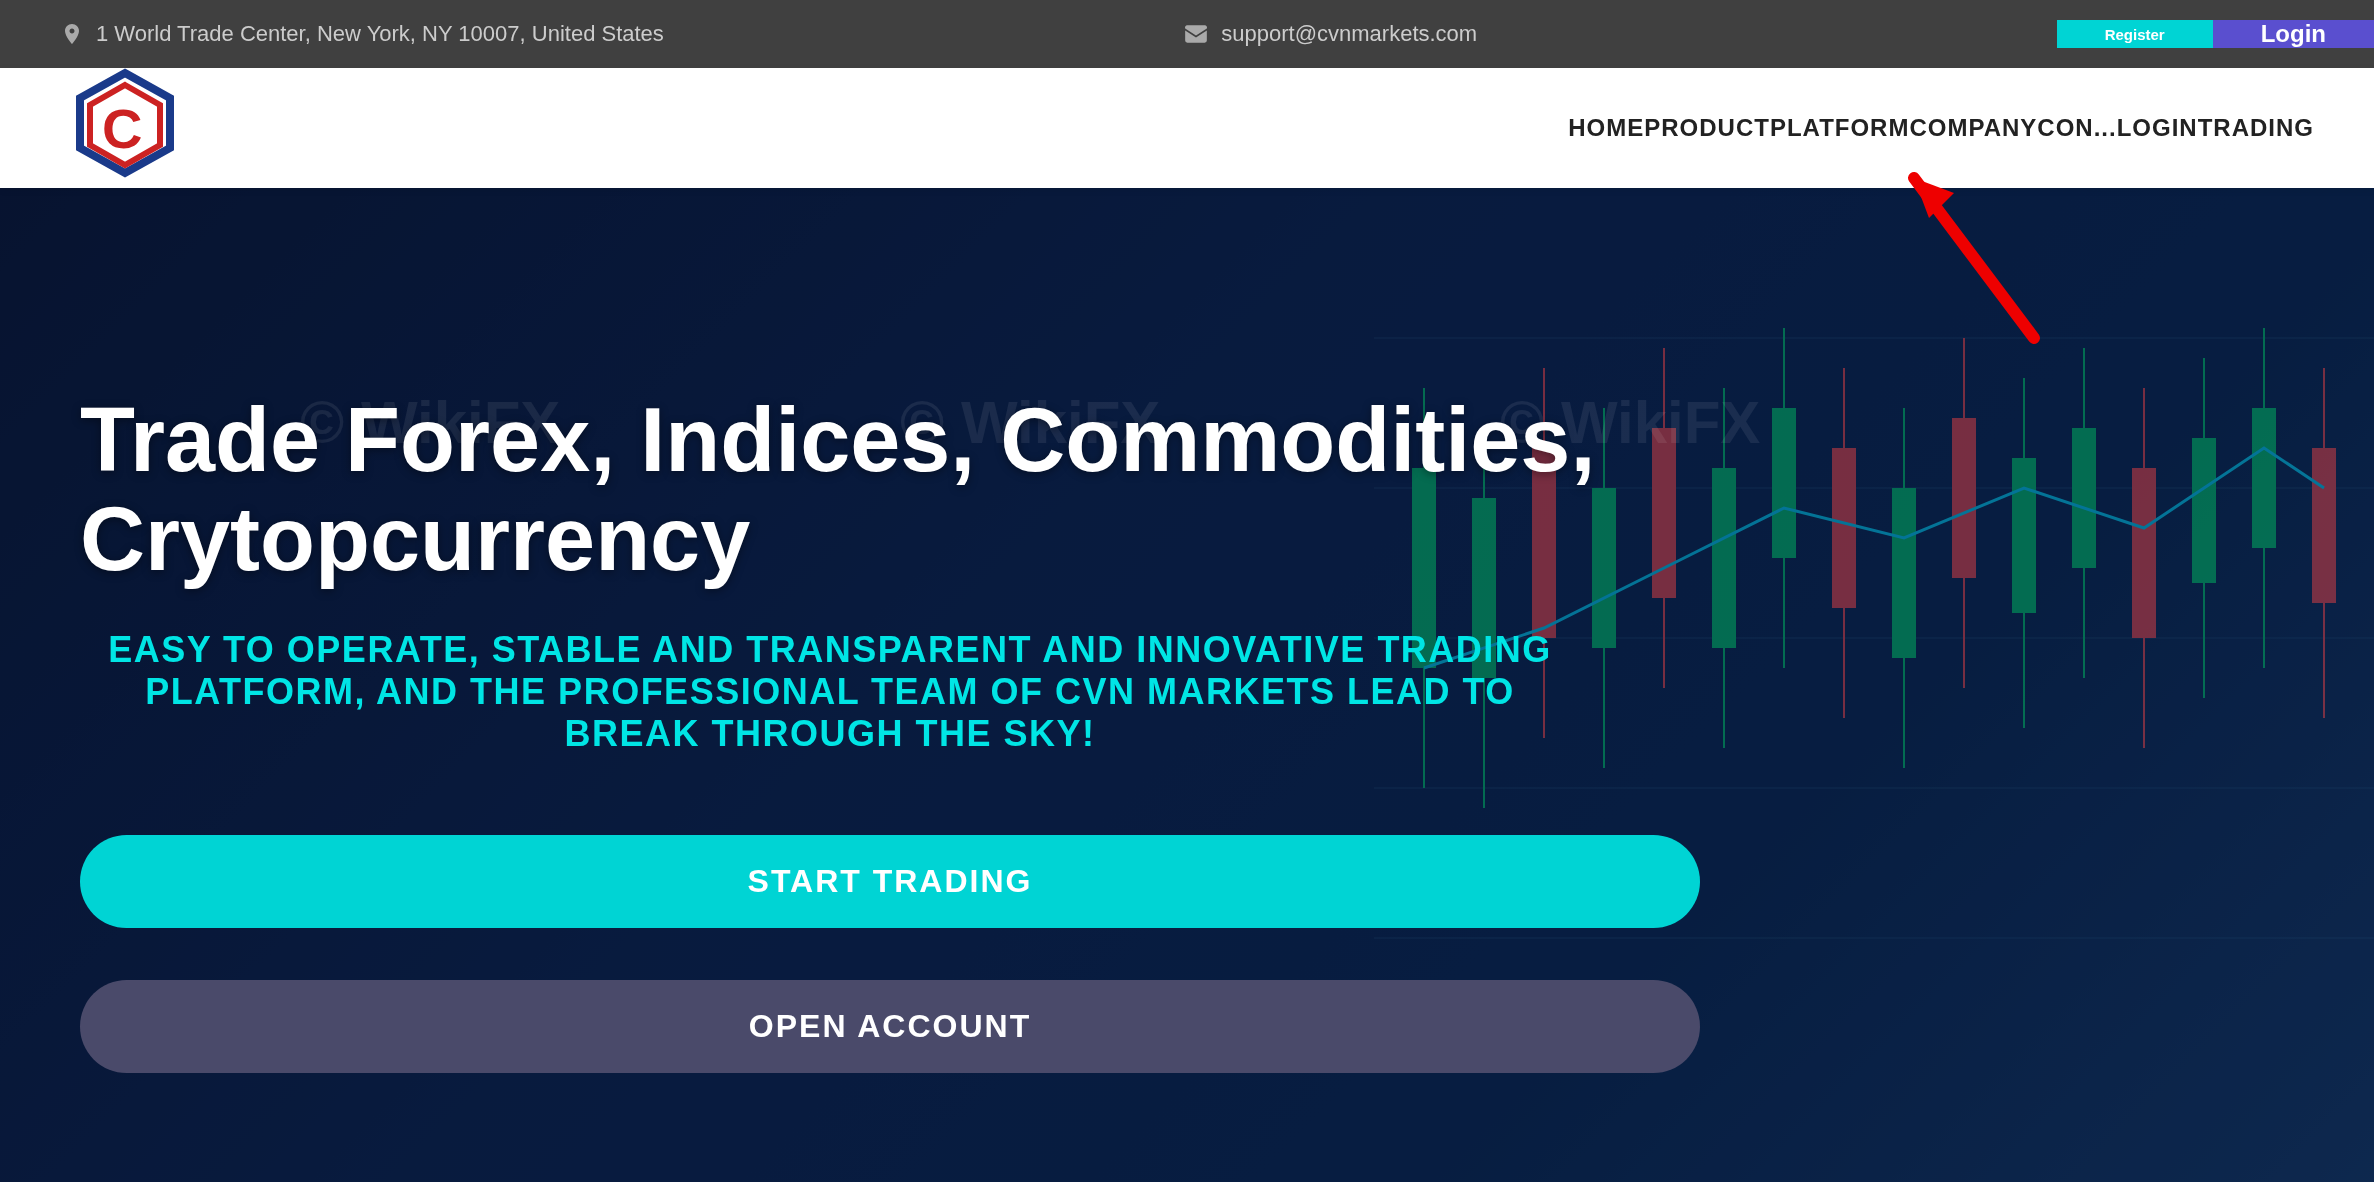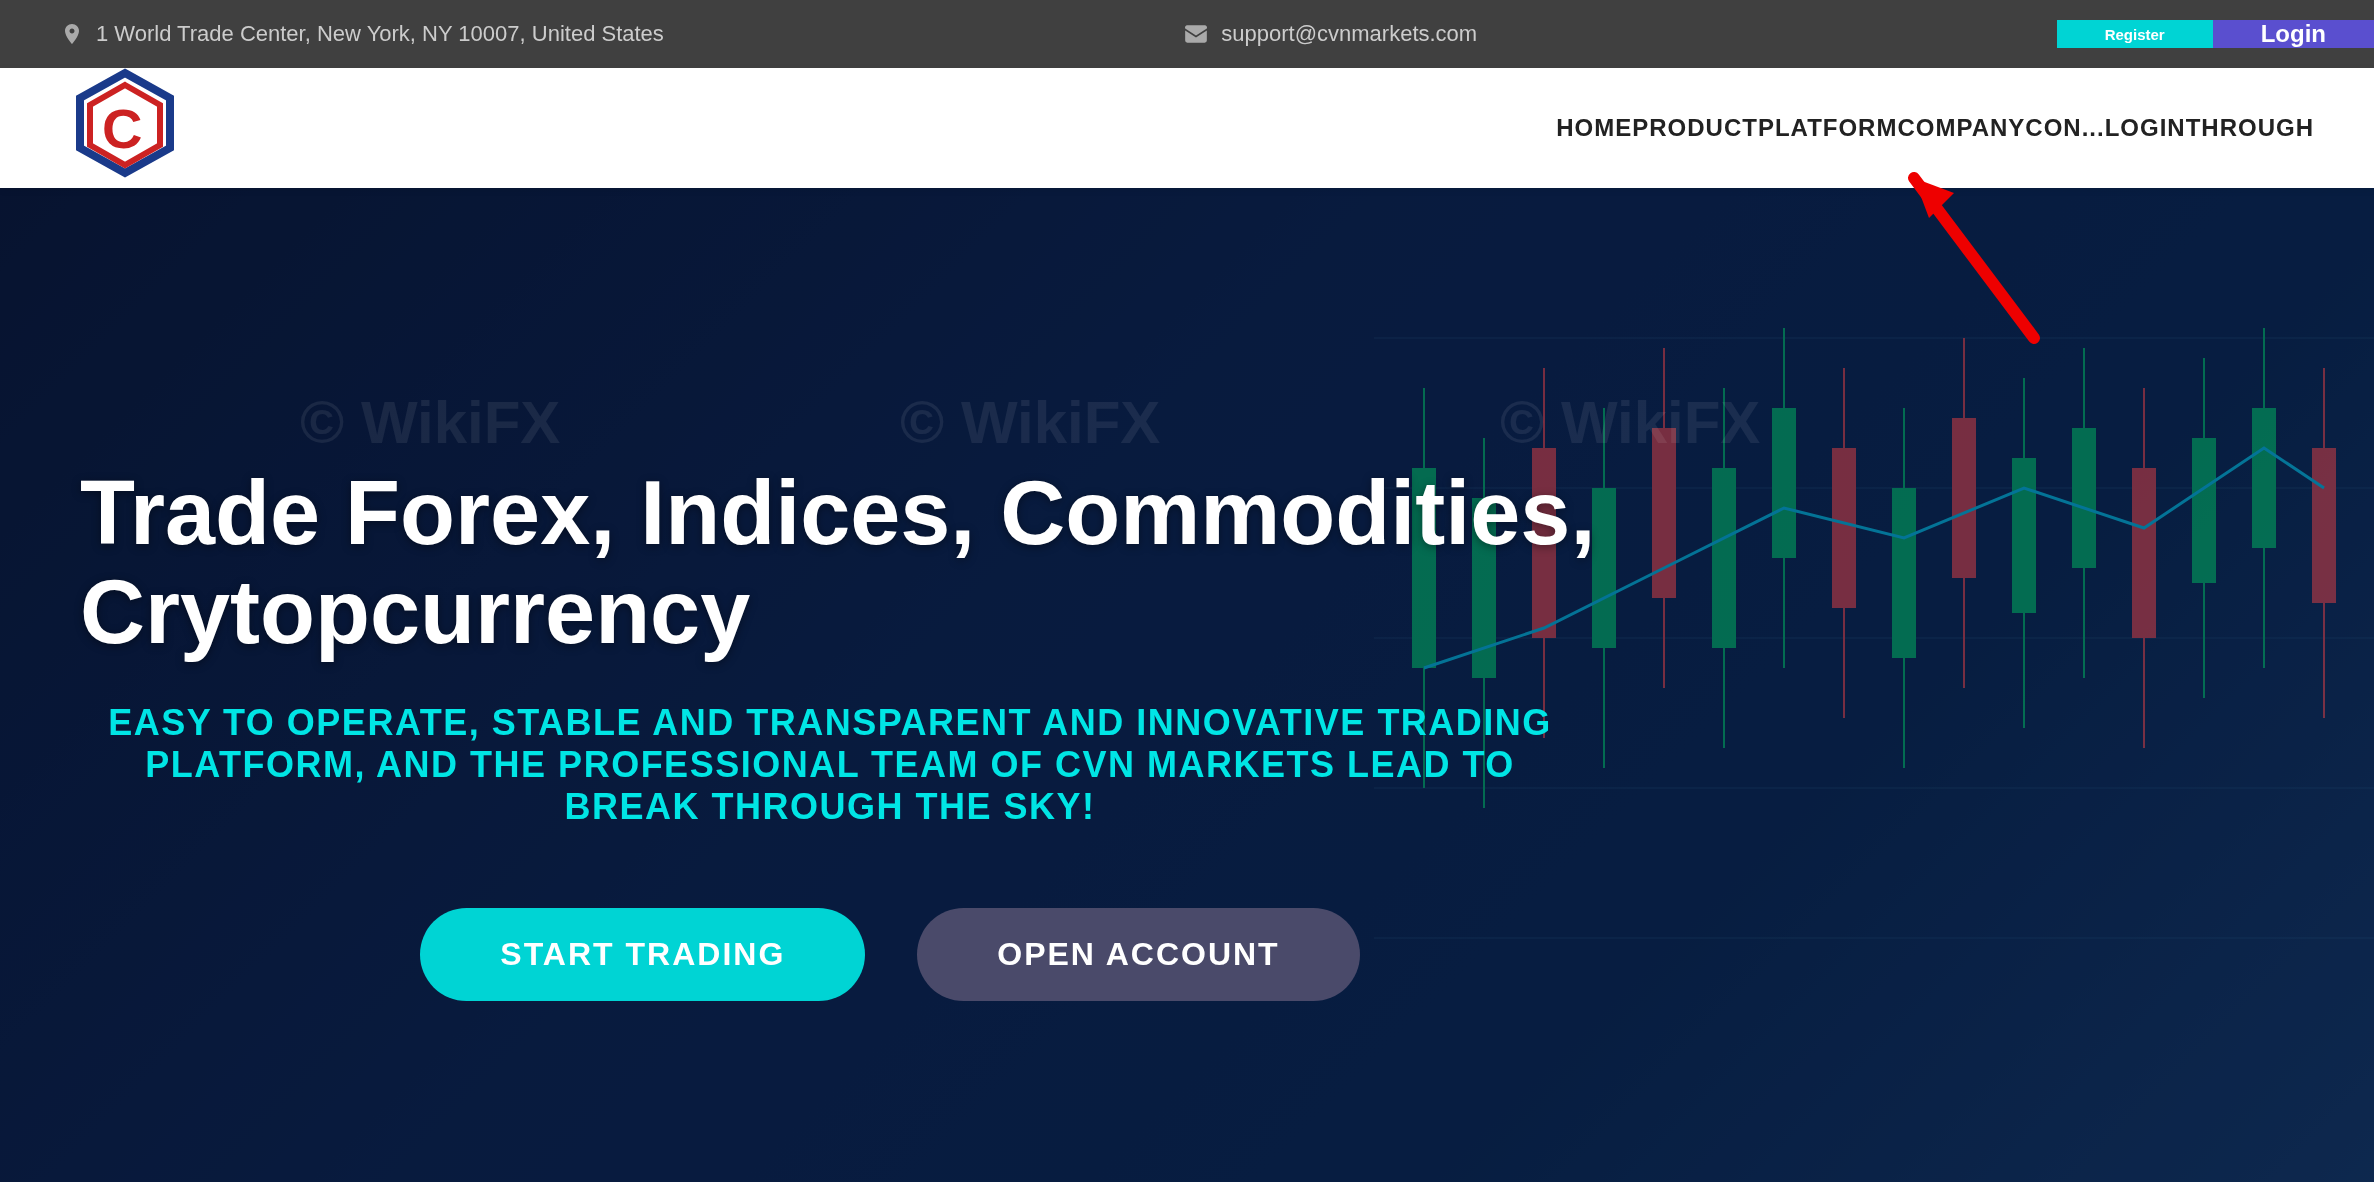--- a/index.html
+++ b/index.html
@@ -125,20 +125,21 @@
       letter-spacing: 1.5px;
       text-align: center;
       margin-bottom: 80px;
       text-transform: uppercase;
       max-width: 1500px;
     }
     .hero-buttons {
       display: flex;
       gap: 52px;
       justify-content: center;
+      flex-direction: column;
     }
     .btn-start-trading {
       background: #00d4d4;
       color: #fff;
       border: none;
       border-radius: 50px;
       padding: 28px 80px;
       font-size: 32px;
       font-weight: 800;
       letter-spacing: 2px;
@@ -223,21 +224,21 @@
       <text x="42" y="85" font-size="56" font-weight="900" fill="#cc2222" font-family="Arial">C</text>
     </svg>
   </div>
   <ul class="nav-links">
     <li><a>HOME</a></li>
     <li><a>PRODUCT</a></li>
     <li><a>PLATFORM</a></li>
     <li><a>COMPANY</a></li>
     <li><a>CON...</a></li>
     <li><a>LOGIN</a></li>
-    <li><a>THROUGH</a></li>
+    <li><a>TRADING</a></li>
   </ul>
 
   <div class="arrow-annotation">
     <svg width="220" height="220" viewBox="0 0 220 220">
 
       <line x1="180" y1="200" x2="60" y2="40" stroke="#e00" stroke-width="12" stroke-linecap="round"></line>
 
       <polygon points="60,40 100,55 75,80" fill="#e00"></polygon>
     </svg>
   </div>

